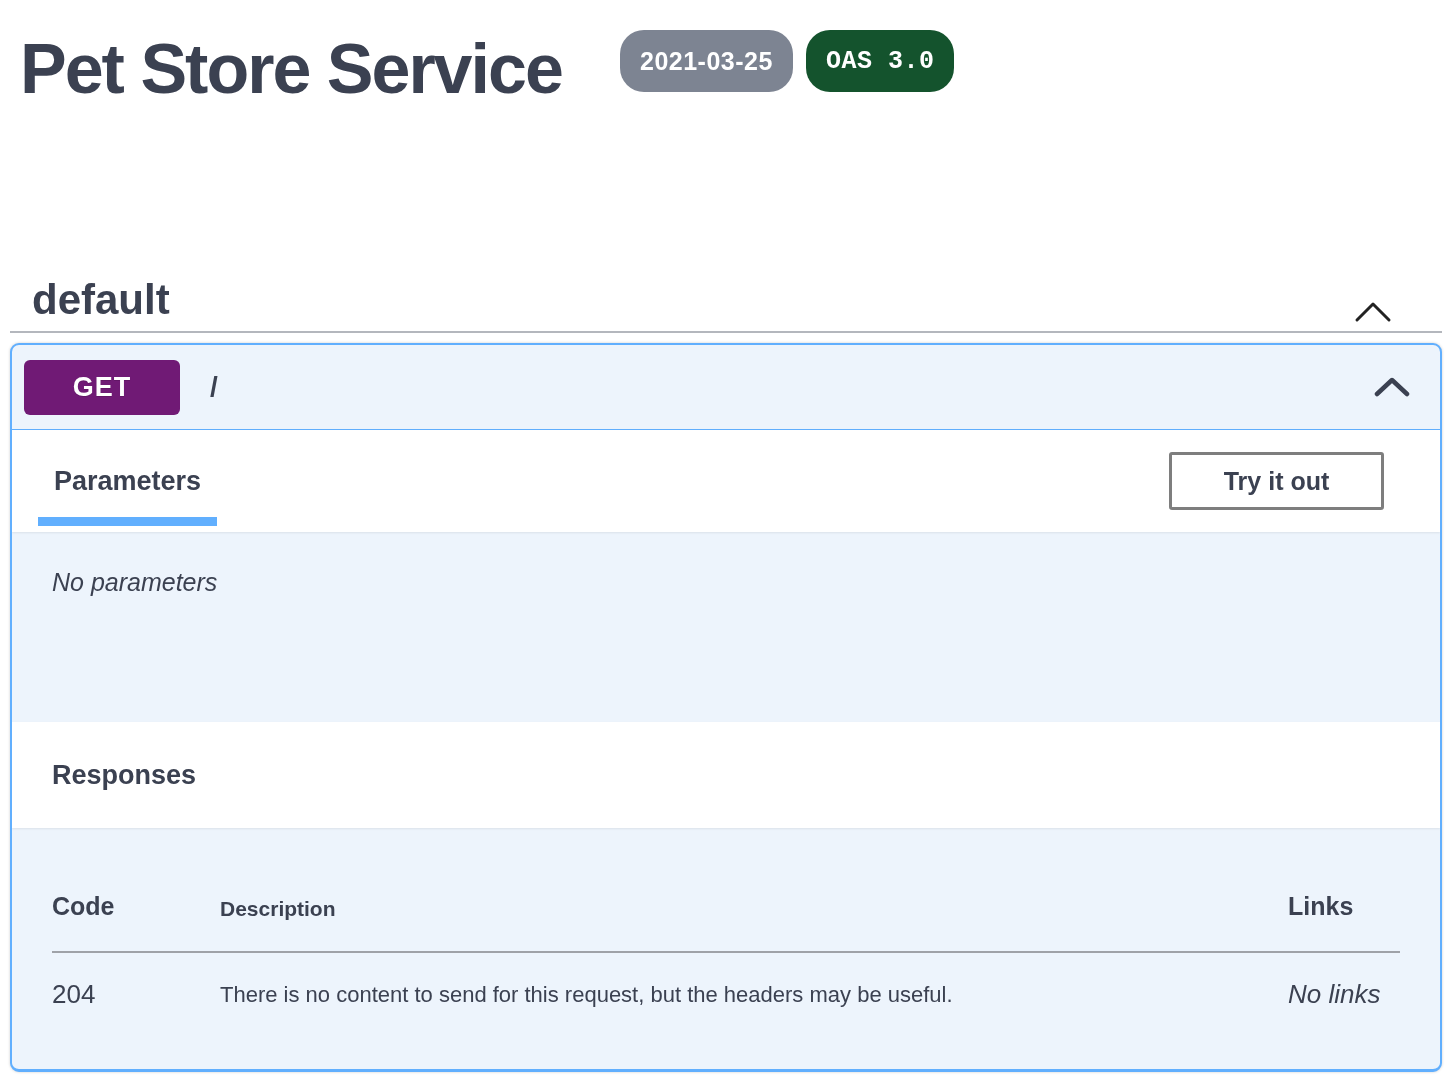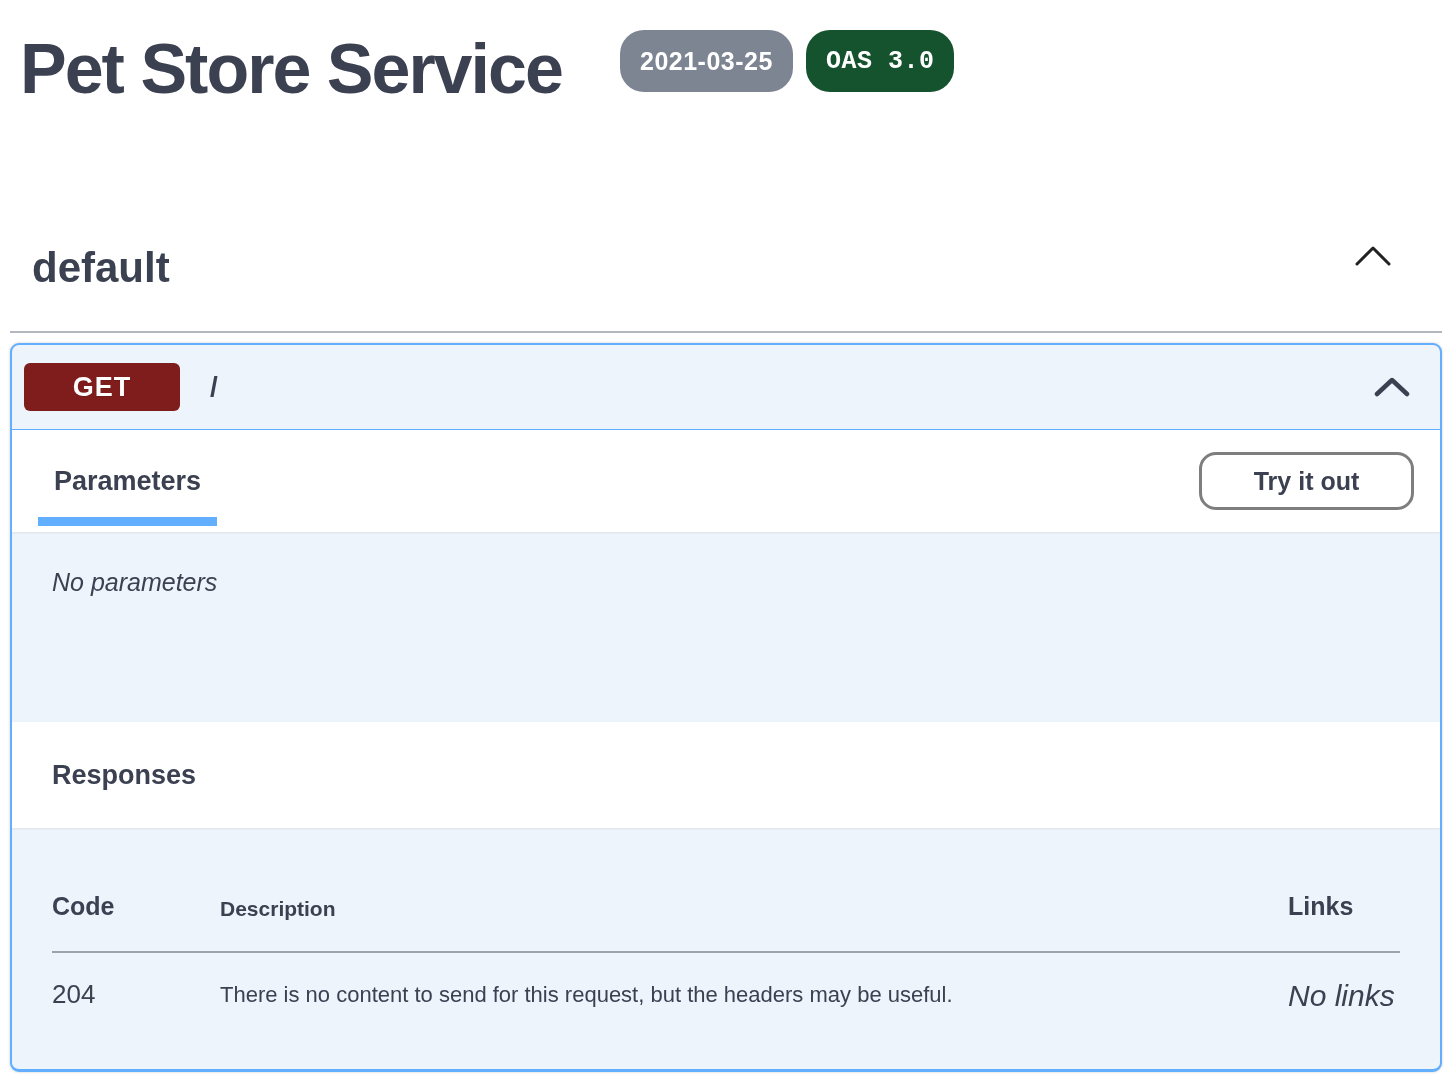--- a/index.html
+++ b/index.html
@@ -15,42 +15,42 @@
   .badges { position:absolute; left:620px; top:30px; display:flex; gap:13px; }
   .pill {
     height:62px; border-radius:24px; display:flex; align-items:center;
     padding:16px 20px; color:#fff; font-weight:700; font-size:25px; letter-spacing:0.5px;
   }
   .pill-date { background:#7d8492; }
   .pill-oas  { background:#14532d;font-family:Liberation Mono, monospace; }
 
   
   .tag-header {
-    position:absolute; left:10px; top:244px; width:1432px; height:88px;
-    display:flex; align-items:flex-start; cursor:pointer;
+    position:absolute; left:10px; top:236px; width:1432px; height:88px;
+    display:flex; align-items:flex-end; cursor:pointer;
   }
   .tag-name { margin-left:22px; font-size:42px; font-weight:700; color:#3b4151; }
   .tag-header .chev { margin-left:auto; margin-right:50px; }
   .tag-divider {
     position:absolute; left:10px; top:331px; width:1432px; height:0;
     border-top:2px solid #b4b7bd;
   }
 
   
   .opblock {
     position:absolute; left:10px; top:343px; width:1432px; height:729px;
     background:#edf4fc; border:2px solid #61affe; border-bottom-width:3px;
     border-radius:9px; box-shadow:0 0 3px rgba(0,0,0,.19); overflow:hidden;
   }
   .op-summary {
     height:85px; display:flex; align-items:center;
     padding:0 16px 0 12px; border-bottom:1px solid #61affe; cursor:pointer;
   }
   .method-badge {
-    width:156px; height:48px; border-radius:6px; background:#7f1d1d;
+    width:156px; height:55px; border-radius:6px; background:#701a75;
     display:flex; align-items:center; justify-content:center;
     color:#fff; font-size:27px; font-weight:700; letter-spacing:1px;
     text-shadow:0 1px 0 rgba(0,0,0,.12);
   }
   .op-path { margin-left:30px; font-size:28px; font-weight:700; color:#3b4151; }
   .op-summary .chev { margin-left:auto; margin-right:14px; }
 
   .section-header {
     height:102px; background:#fff; display:flex; align-items:center;
     box-shadow:0 1px 2px rgba(0,0,0,.08);
@@ -58,41 +58,41 @@
   .tab-item {
     position:relative; margin-left:26px; padding:0 16px; height:100%;
     display:flex; align-items:center;
     font-size:27px; font-weight:700; color:#3b4151; cursor:pointer;
   }
   .tab-item::after {
     content:""; position:absolute; left:0; right:0; bottom:6px; height:9px;
     background:#61affe;
   }
   .try-btn {
-    margin-left:auto; margin-right:26px; width:215px; height:58px;
-    background:#fff; border:3px solid #7e7e7e; border-radius:17px;
+    margin-left:auto; margin-right:56px; width:215px; height:58px;
+    background:#fff; border:3px solid #7e7e7e; border-radius:3px;
     font-size:25px; font-weight:700; color:#3b4151; cursor:pointer;
     font-family:"Liberation Sans", sans-serif;
   }
   .no-params { height:190px; padding:36px 0 0 40px; font-size:25px; color:#3b4151;font-style:italic; }
   .resp-header {
     height:106px; background:#fff; display:flex; align-items:center; padding-left:40px;
     font-size:27px; font-weight:700; color:#3b4151;
     box-shadow:0 1px 2px rgba(0,0,0,.08);
   }
   .resp-body { padding:0 40px; }
   .thead { display:flex; align-items:flex-end; margin-top:64px; }
   .col-code  { width:168px; font-size:25px; font-weight:700; }
   .col-desc  { flex:1; font-size:21px; font-weight:700; }
   .col-links { width:112px; font-size:25px; font-weight:700; }
   .tdivider { height:0; border-top:2px solid #9fa2a8; margin-top:30px; }
   .trow { display:flex; align-items:flex-start; margin-top:26px; }
   .code-val { width:168px; font-size:26px; }
   .desc-val { flex:1; font-size:22px; padding-top:3px; }
-  .links-val { width:112px; font-size:30px; font-style:italic; }
+  .links-val { width:112px; font-size:26px; font-style:italic; }
 
   .chev svg { display:block; }
 </style>
 </head>
 <body>
 
 <div id="app">
 
   <h1 class="page-title">Pet Store Service</h1>
   <div class="badges">

